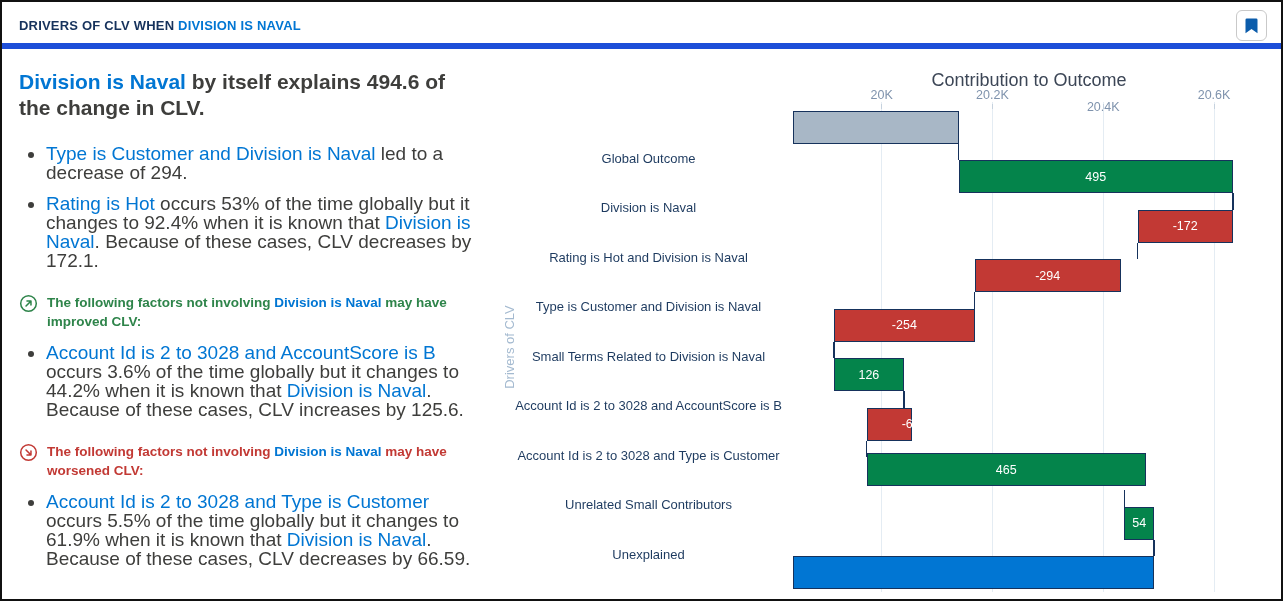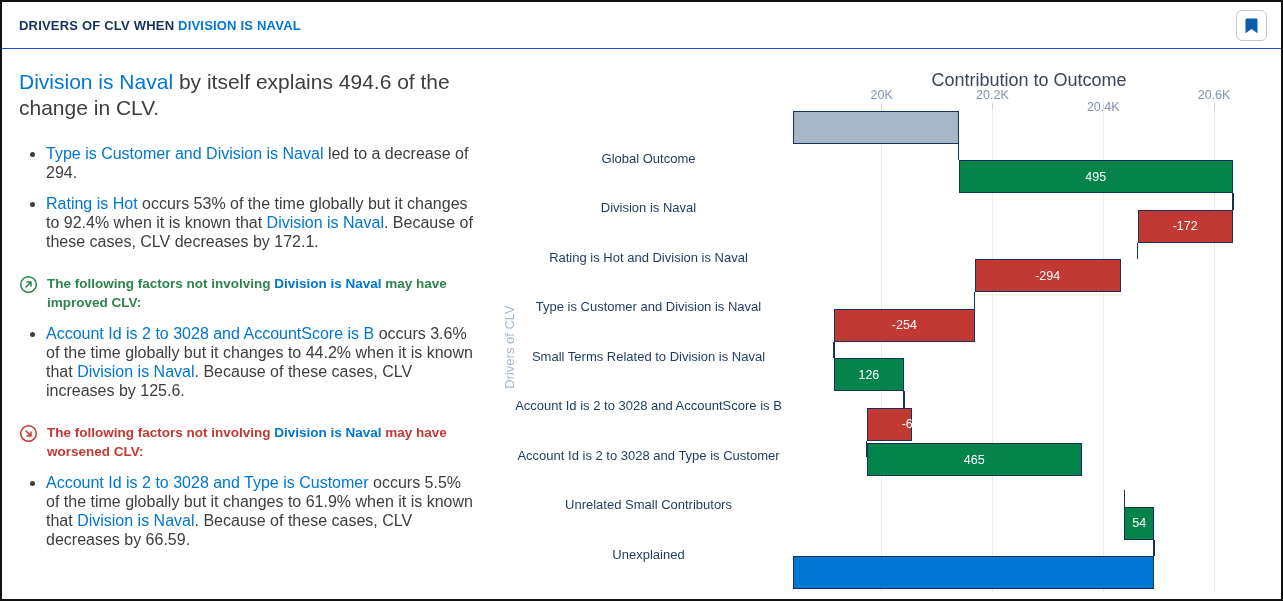--- a/index.html
+++ b/index.html
@@ -5,52 +5,52 @@
   * { margin:0; padding:0; box-sizing:border-box; }
   html,body { background:#fff; }
   body { font-family:"Liberation Sans", sans-serif; }
   #app {
     position:relative; width:1283px; height:601px;
     border:2px solid #111; background:#fff; overflow:hidden;
   }
   
   #header {
     position:absolute; left:0; top:0; width:100%; height:47px;
-    border-bottom:1px solid #1d4ed8; background:#fff;
+    border-bottom:6px solid #1d4ed8; background:#fff;
   }
   #header-title {
     position:absolute; left:17px; top:16px;
     font-size:13px; font-weight:bold; letter-spacing:.2px; color:#16325c;
     white-space:pre;
   }
   #header-title .hl { color:#0176d3; }
   #bookmark-btn {
     position:absolute; right:14px; top:8px; width:31px; height:31px;
     border:1px solid #c9c9c9; border-radius:6px; background:#fff;
     display:flex; align-items:center; justify-content:center; cursor:pointer;
   }
   
   #insight {
     position:absolute; left:0; top:47px; width:490px; height:552px;
     padding:20px 18px 0 17px; color:#3e3e3c;
   }
   #insight h1 {
-    font-size:21px; line-height:26px; font-weight:normal; color:#3e3e3c;
+    font-size:21px; line-height:26px; font-weight:bold; color:#3e3e3c;
   }
   a.lnk { color:#0176d3; text-decoration:none; cursor:pointer; }
   .section { margin-top:23px; }
   .sec-head { position:relative; padding-left:28px; font-size:13.5px;
     font-weight:bold; line-height:19px; }
   .sec-head.negative { color:#c23934; }
   .sec-head.positive { color:#2e844a; }
   .sec-icon { position:absolute; left:0; top:1px; width:19px; height:19px; }
   .sec-head.negative .sec-icon { color:#c23934; }
   .sec-head.positive .sec-icon { color:#2e844a; }
   .sec-bullets { margin:12px 0 0 0; padding-left:27px; list-style:disc; }
-  .sec-bullets li { font-size:16px; line-height:19px; margin-bottom:12px; color:#3e3e3c; }
+  .sec-bullets li { font-size:19px; line-height:19px; margin-bottom:12px; color:#3e3e3c; }
   
   #chart {
     position:absolute; left:488px; top:47px; width:795px; height:554px;
   }
   #chart-title {
     position:absolute; left:303px; top:21px; width:472px; text-align:center;
     font-size:18px; color:#3c4656;
   }
   .tick-label {
     position:absolute; top:39px; width:90px; text-align:center;
@@ -161,21 +161,21 @@
       <div class="wf-bar" style="left: 343.995px; width: 69.8028px; top: 309.25px; background: rgb(4, 132, 75); justify-content: center;">
         <span>126</span>
       </div>
       <div class="wf-conn" style="left: 413.048px; top: 342.25px; height: 16.45px;"></div>
       <div class="cat-label" style="top: 365.7px;">Account Id is 2 to 3028 and Type is Customer</div>
       <div class="wf-bar" style="left: 376.681px; width: 37.1174px; top: 358.7px; background: rgb(194, 57, 52); padding-left: 43px;">
         <span>-67</span>
       </div>
       <div class="wf-conn" style="left: 375.931px; top: 391.7px; height: 16.45px;"></div>
       <div class="cat-label" style="top: 415.15px;">Unrelated Small Contributors</div>
-      <div class="wf-bar" style="left: 376.681px; width: 215px; top: 394px; background: rgb(4, 132, 75);">
+      <div class="wf-bar" style="left: 376.681px; width: 279px; top: 404px; background: rgb(4, 132, 75);">
         <span>465</span>
       </div>
       <div class="wf-conn" style="left: 633.536px; top: 441.15px; height: 16.45px;"></div>
       <div class="cat-label" style="top: 464.6px;">Unexplained</div>
       <div class="wf-bar" style="left: 634.286px; width: 29.9155px; top: 457.6px; background: rgb(4, 132, 75); text-align: center;">
         <span>54</span>
       </div>
       <div class="wf-conn" style="left: 663.452px; top: 490.6px; height: 16.45px;"></div>
       <div class="cat-label" style="top: 514.05px;">Division is Naval (Outcome)</div>
       <div class="wf-bar" style="left: 303px; width: 361.202px; top: 507.05px; background: rgb(1, 118, 211);"></div>

